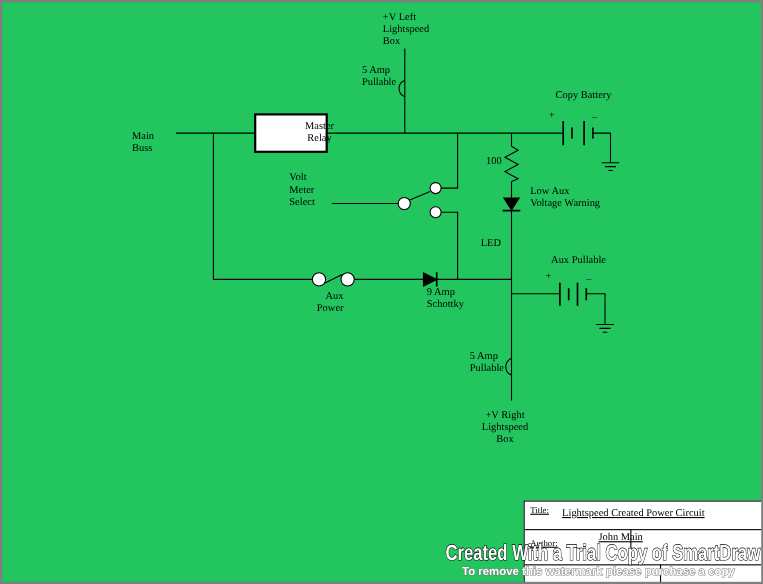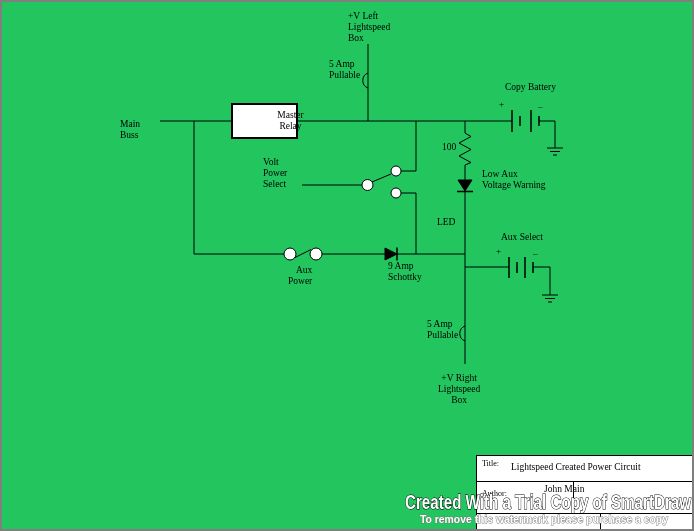--- a/index.html
+++ b/index.html
@@ -27,21 +27,21 @@
   .relay-lbl { width:63px; text-align:center;padding-left:26px; }
   .tblock {
     position:absolute;
     left:474px; top:453px;
     width:218px; height:75px;
     border:1px solid #000;
     box-sizing:border-box;
     background:#fff;
   }
   .tb-line { position:absolute; background:#000; }
-  .tb-txt { position:absolute; color:#000; white-space:nowrap; }
+  .tb-txt { position:absolute; color:#000; white-space:nowrap;text-decoration:underline; }
   .tb-small { font-size:8px; }
   .tb-val { font-size:9.5px; }
 </style>
 </head>
 <body>
 
 <div class="page">
 
   <svg class="schematic" width="694" height="531" viewBox="0 0 694 531">
     <g stroke="#000" stroke-width="1" fill="none">
@@ -144,27 +144,27 @@
   <div class="lbl relay-lbl" style="left:231px; top:108px;">Master
 Relay</div>
   <div class="lbl" style="left:503px; top:80px;">Copy Battery</div>
   <div class="lbl sign" style="left:497px; top:98px;">+</div>
   <div class="lbl sign" style="left:536px; top:100px;">–</div>
   <div class="lbl" style="left:437px; top:140px; width:20px; text-align:center;">100</div>
   <div class="lbl" style="left:435px; top:179px;margin-top:36px;">LED</div>
   <div class="lbl" style="left:480px; top:167px;">Low Aux
 Voltage Warning</div>
   <div class="lbl" style="left:261px; top:155px;">Volt
-Power
+Meter
 Select</div>
   <div class="lbl" style="left:286px; top:263px;text-align:right;">Aux
 Power</div>
   <div class="lbl" style="left:386px; top:259px;">9 Amp
 Schottky</div>
-  <div class="lbl" style="left:499px; top:230px;">Aux Select</div>
+  <div class="lbl" style="left:499px; top:230px;">Aux Pullable</div>
   <div class="lbl sign" style="left:494px; top:245px;">+</div>
   <div class="lbl sign" style="left:531px; top:247px;">–</div>
   <div class="lbl" style="left:425px; top:317px;">5 Amp
 Pullable</div>
   <div class="lbl" style="left:436px; top:371px;text-align:center;">+V Right
 Lightspeed
 Box</div>
 
   <div class="tblock">
     <div class="tb-line" style="left:0; top:25px; width:216px; height:1px;"></div>

